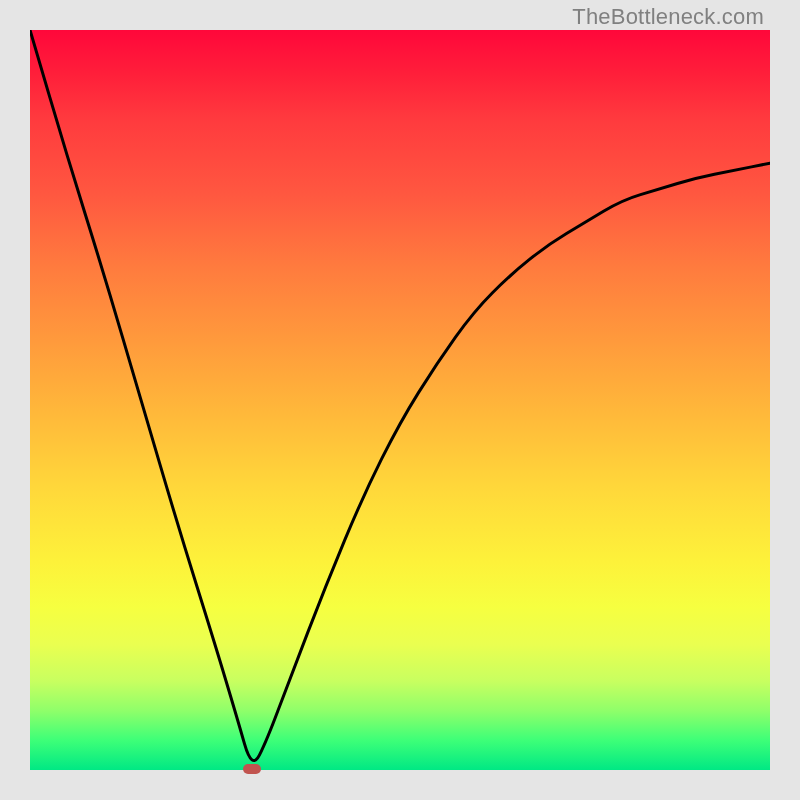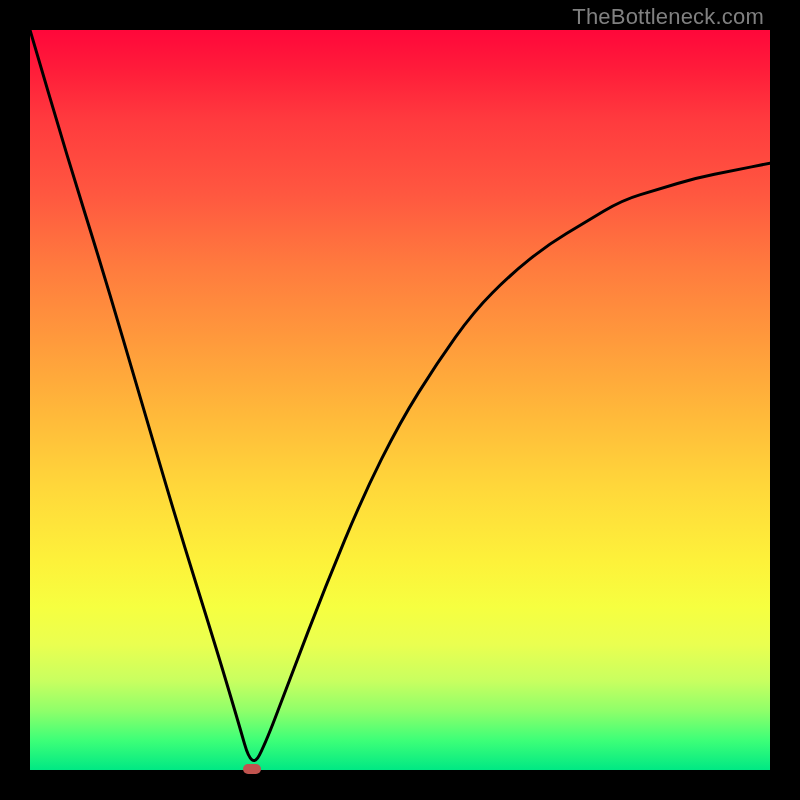--- a/index.html
+++ b/index.html
@@ -6,21 +6,21 @@
     margin: 0;
     padding: 0;
     width: 800px;
     height: 800px;
     overflow: hidden;
     font-family: Arial, Helvetica, sans-serif;
   }
   .outer {
     width: 800px;
     height: 800px;
-    background: #000000;
+    background: #e5e5e5;
     position: relative;
     text-align: right;
   }
   .plot {
     position: absolute;
     left: 30px;
     top: 30px;
     width: 740px;
     height: 740px;
     

